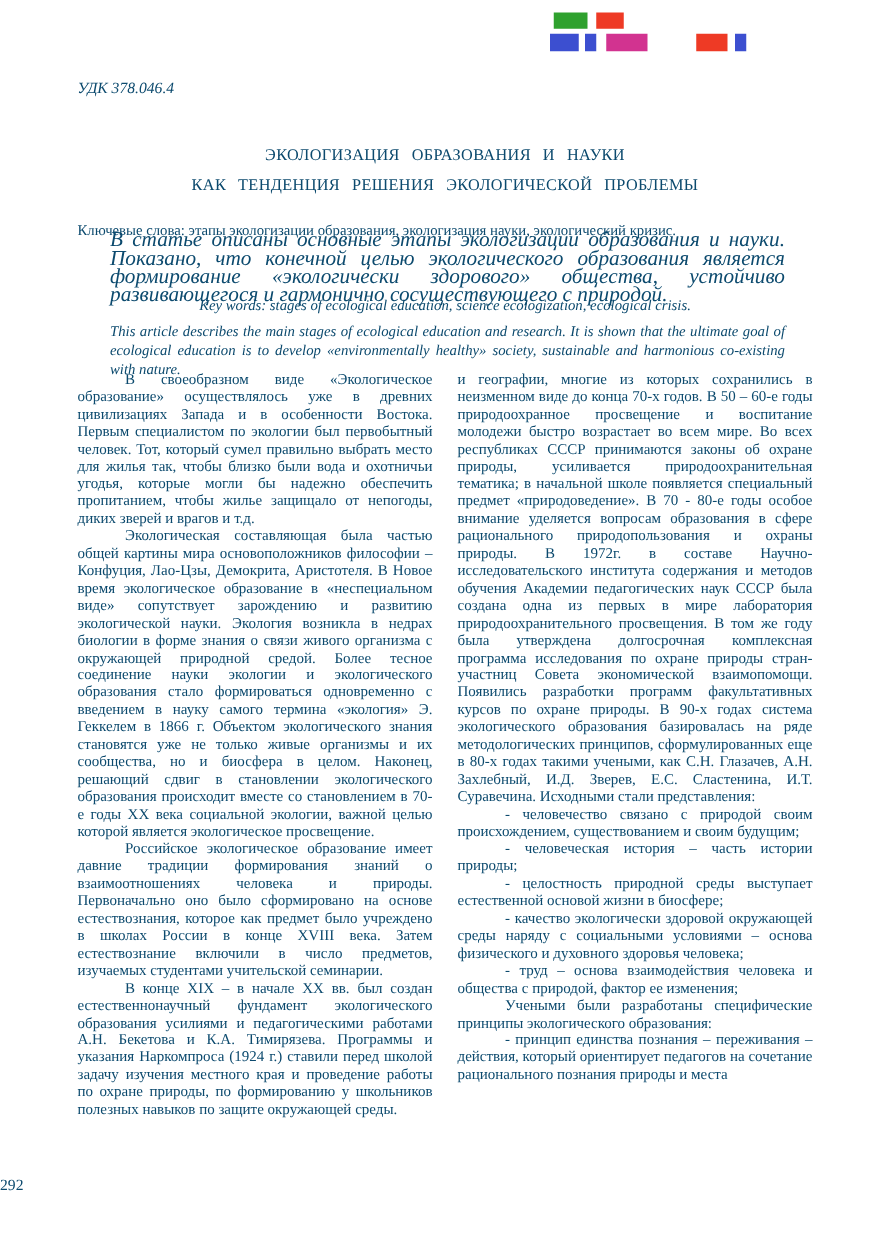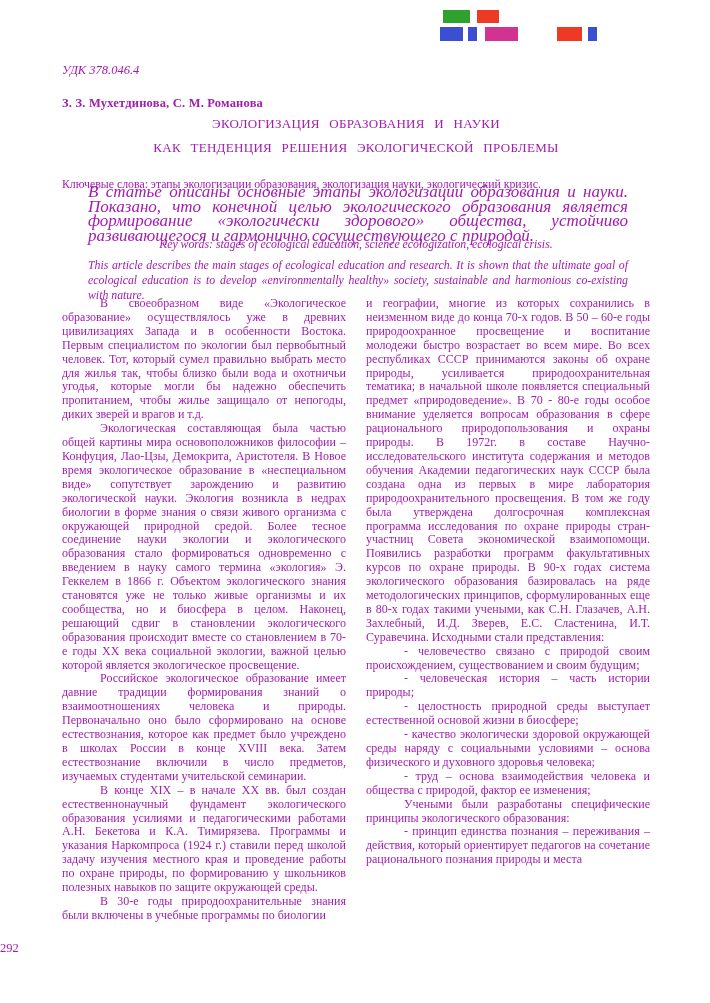--- a/index.html
+++ b/index.html
@@ -1,20 +1,20 @@
 <!DOCTYPE html>
 <html lang="ru"><head>
 <meta charset="utf-8">
 <style>
   html,body{margin:0;padding:0;background:#ffffff;}
   .page{
     position:relative;
     width:710px;height:1003px;
     background:#ffffff;
-    color:#a21caf;
+    color:#0c4a6e;
     font-family:"Liberation Serif", serif;
     overflow:hidden;
   }
   .udc{
     position:absolute;top:63px;left:62px;
     font-style:italic;font-size:12.5px;
   }
   .authors{
     position:absolute;top:96px;left:62px;
     font-weight:bold;font-size:12.5px;letter-spacing:.2px;
@@ -74,40 +74,38 @@
       <div class="ann" style="left: 477px; top: 10px; width: 22px; height: 13px; background: rgb(238, 58, 37);"></div>
       <div class="ann" style="left: 440px; top: 27px; width: 23px; height: 14px; background: rgb(60, 79, 208);"></div>
       <div class="ann" style="left: 468px; top: 27px; width: 9px; height: 14px; background: rgb(60, 79, 208);"></div>
       <div class="ann" style="left: 485px; top: 27px; width: 33px; height: 14px; background: rgb(210, 51, 144);"></div>
       <div class="ann" style="left: 557px; top: 27px; width: 25px; height: 14px; background: rgb(238, 58, 37);"></div>
       <div class="ann" style="left: 588px; top: 27px; width: 9px; height: 14px; background: rgb(60, 79, 208);"></div>
     </div>
 
   <div class="udc">УДК 378.046.4</div>
 
-  <div class="authors">З. З. Мухетдинова,  С. М. Романова</div>
 
   <div class="title-line1">ЭКОЛОГИЗАЦИЯ ОБРАЗОВАНИЯ И НАУКИ</div>
   <div class="title-line2">КАК ТЕНДЕНЦИЯ РЕШЕНИЯ ЭКОЛОГИЧЕСКОЙ ПРОБЛЕМЫ</div>
 
   <div class="kw-ru">Ключевые слова: этапы экологизации образования, экологизация науки, экологический кризис.</div>
 
   <div class="abs-ru">В статье описаны основные этапы экологизации образования и науки. Показано, что конечной целью экологического образования является формирование «экологически здорового» общества, устойчиво развивающегося и гармонично сосуществующего с природой.</div>
 
   <div class="kw-en">Key words: stages of ecological education, science ecologization, ecological crisis.</div>
 
   <div class="abs-en">This article describes the main stages of ecological education and research. It is shown that the ultimate goal of ecological education is to develop «environmentally healthy» society, sustainable and harmonious co-existing with nature.</div>
 
   <div class="columns">
     <div class="col">
       <p>В своеобразном виде «Экологическое образование» осуществлялось уже в древних цивилизациях Запада и в особенности Востока. Первым специалистом по экологии был первобытный человек. Тот, который сумел правильно выбрать место для жилья так, чтобы близко были вода и охотничьи угодья, которые могли бы надежно обеспечить пропитанием, чтобы жилье защищало от непогоды, диких зверей и врагов и т.д.</p>
       <p>Экологическая составляющая была частью общей картины мира основоположников философии – Конфуция, Лао-Цзы, Демокрита, Аристотеля. В Новое время экологическое образование в «неспециальном виде» сопутствует зарождению и развитию экологической науки. Экология возникла в недрах биологии в форме знания о связи живого организма с окружающей природной средой. Более тесное соединение науки экологии и экологического образования стало формироваться одновременно с введением в науку самого термина «экология» Э. Геккелем в 1866 г. Объектом экологического знания становятся уже не только живые организмы и их сообщества, но и биосфера в целом. Наконец, решающий сдвиг в становлении экологического образования происходит вместе со становлением в 70-е годы XX века социальной экологии, важной целью которой является экологическое просвещение.</p>
       <p>Российское экологическое образование имеет давние традиции формирования знаний о взаимоотношениях человека и природы. Первоначально оно было сформировано на основе естествознания, которое как предмет было учреждено в школах России в конце XVIII века. Затем естествознание включили в число предметов, изучаемых студентами учительской семинарии.</p>
       <p>В конце XIX – в начале XX вв. был создан естественнонаучный фундамент экологического образования усилиями и педагогическими работами А.Н. Бекетова и К.А. Тимирязева. Программы и указания Наркомпроса (1924 г.) ставили перед школой задачу изучения местного края и проведение работы по охране природы, по формированию у школьников полезных навыков по защите окружающей среды.</p>
-      <p>В 30-е годы природоохранительные знания были включены в учебные программы по биологии</p>
     </div>
     <div class="col">
       <p class="noindent">и географии, многие из которых сохранились в неизменном виде до конца 70-х годов. В 50 – 60-е годы природоохранное просвещение и воспитание молодежи быстро возрастает во всем мире. Во всех республиках СССР принимаются законы об охране природы, усиливается природоохранительная тематика; в начальной школе появляется специальный предмет «природоведение». В 70 - 80-е годы особое внимание уделяется вопросам образования в сфере рационального природопользования и охраны природы. В 1972г. в составе Научно-исследовательского института содержания и методов обучения Академии педагогических наук СССР была создана одна из первых в мире лаборатория природоохранительного просвещения. В том же году была утверждена долгосрочная комплексная программа исследования по охране природы стран-участниц Совета экономической взаимопомощи. Появились разработки программ факультативных курсов по охране природы. В 90-х годах система экологического образования базировалась на ряде методологических принципов, сформулированных еще в 80-х годах такими учеными, как С.Н. Глазачев, А.Н. Захлебный, И.Д. Зверев, Е.С. Сластенина, И.Т. Суравечина. Исходными стали представления:</p>
       <p>- человечество связано с природой своим происхождением, существованием и своим будущим;</p>
       <p>- человеческая история – часть истории природы;</p>
       <p>- целостность природной среды выступает естественной основой жизни в биосфере;</p>
       <p>- качество экологически здоровой окружающей среды наряду с социальными условиями – основа физического и духовного здоровья человека;</p>
       <p>- труд – основа взаимодействия человека и общества с природой, фактор ее изменения;</p>
       <p>Учеными были разработаны специфические принципы экологического образования:</p>
       <p>- принцип единства познания – переживания – действия, который ориентирует педагогов на сочетание рационального познания природы и места</p>

